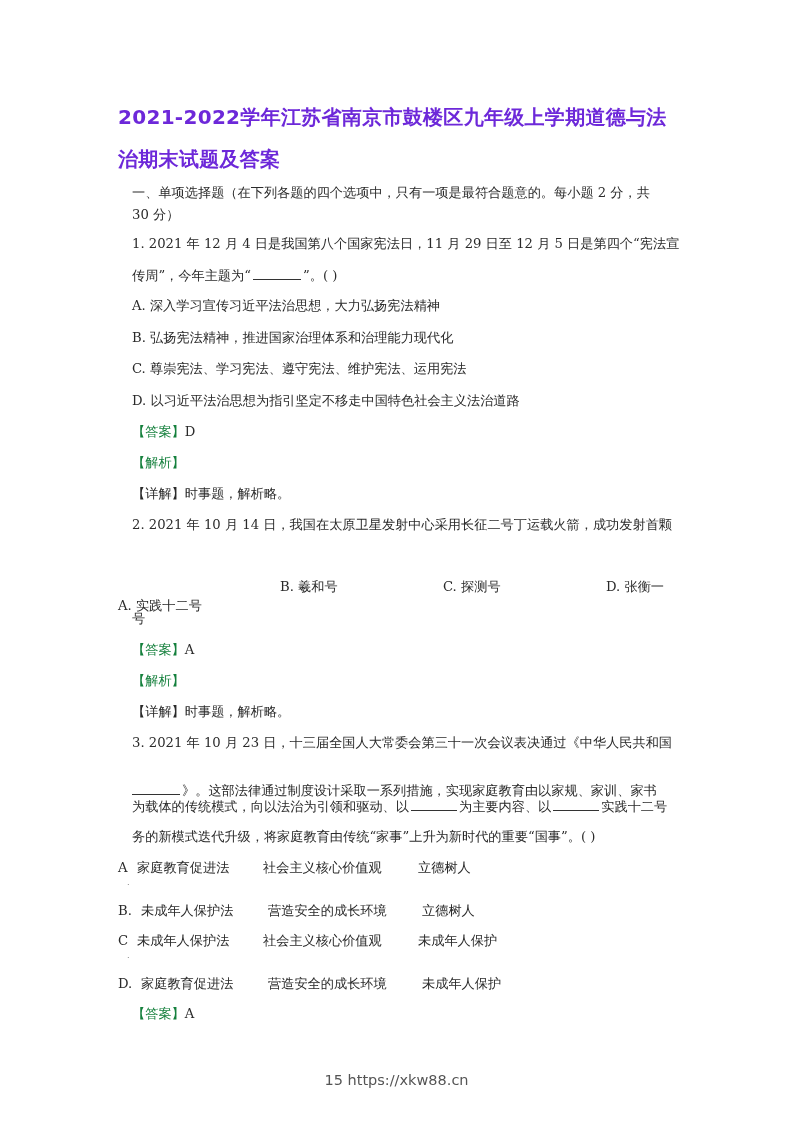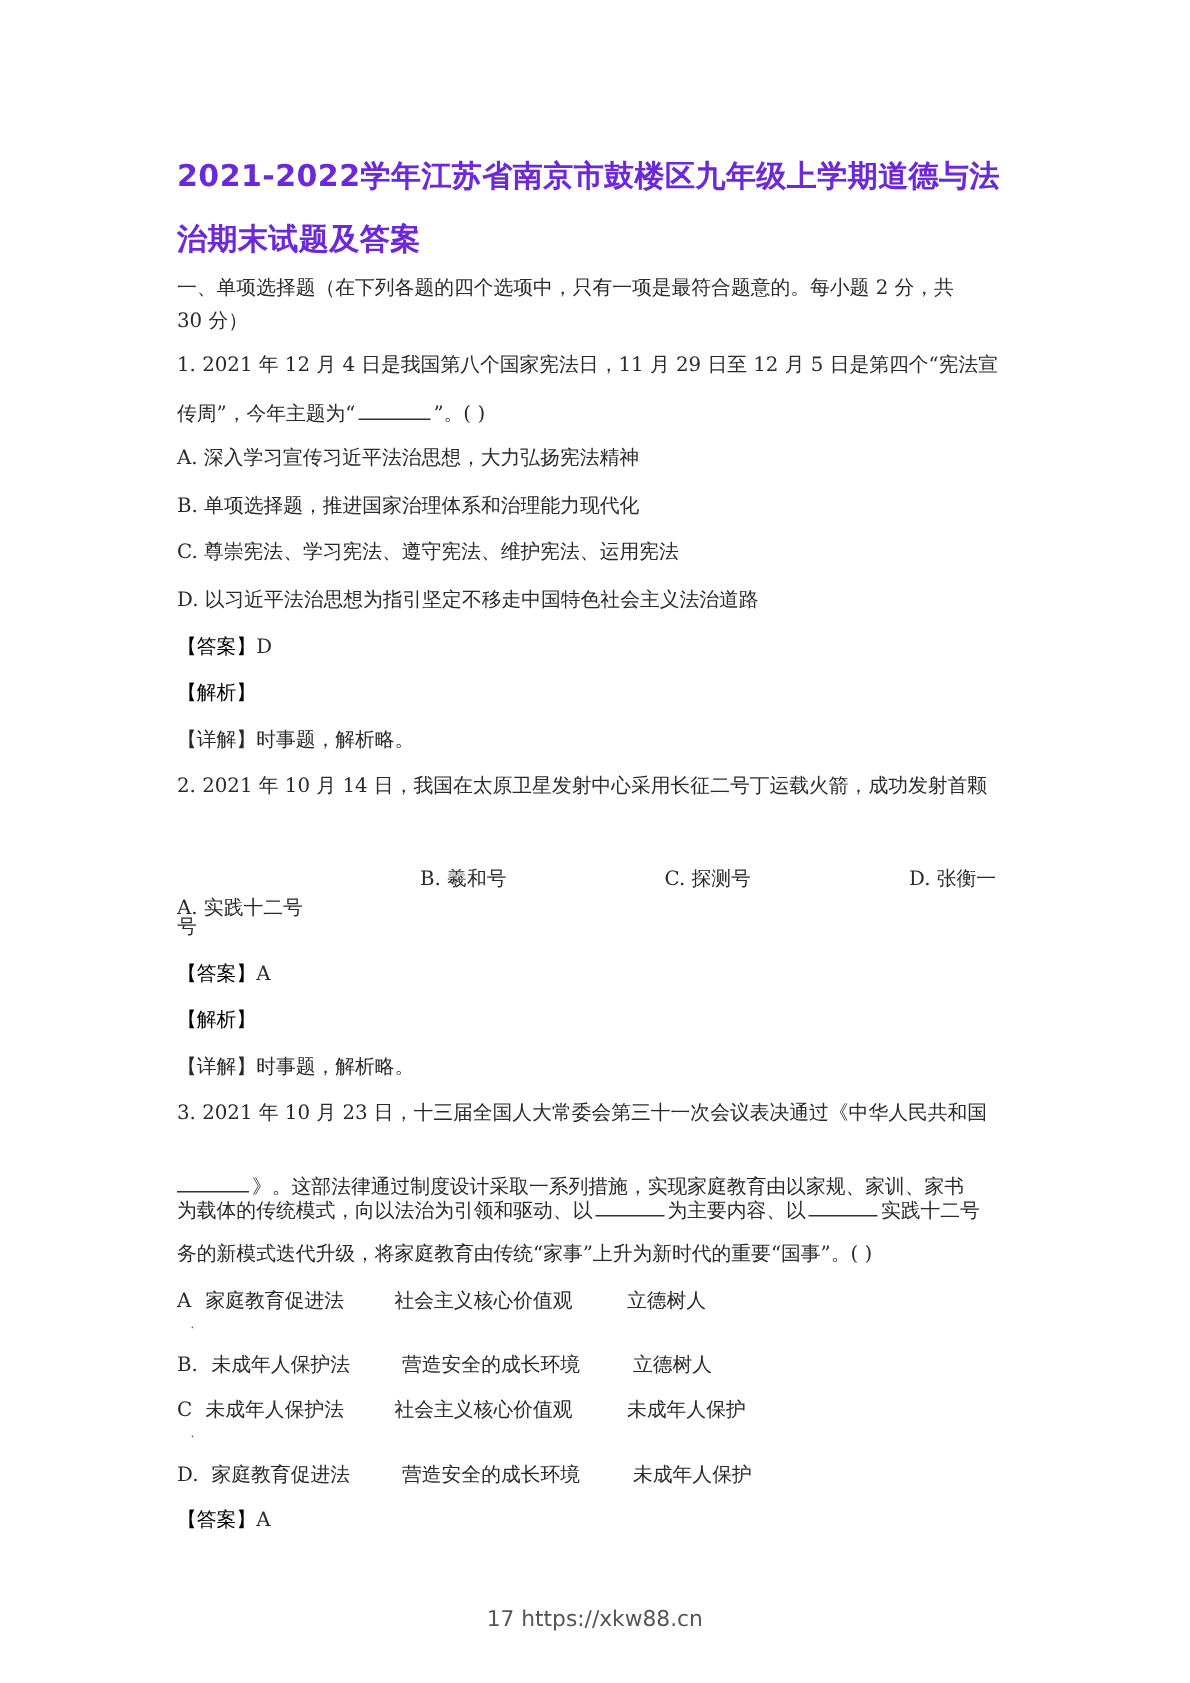--- a/index.html
+++ b/index.html
@@ -9,24 +9,24 @@
     color: #222222;
   }
   .page { position: absolute; left: 0; top: 0; width: 793px; height: 1122px; }
   .title {
     position: absolute; left: 118px; width: 560px;
     font-family: "DejaVu Sans", "Liberation Sans", sans-serif;
     font-size: 20px; font-weight: bold; color: #6d28d9; letter-spacing: 0.3px;
     white-space: nowrap;
   }
   .line {
-    position: absolute; left: 118px; font-size: 13.2px; line-height: 16px;
+    position: absolute; left: 132px; font-size: 13.2px; line-height: 16px;
     white-space: nowrap; color: #2a2a2a;
   }
-  .tag { color: #000000; }
+  .tag { color: #15803d; }
   .blank {
     display: inline-block; border-bottom: 1px solid #333; height: 12px;
     vertical-align: baseline; margin: 0 2px;
   }
   .opt { position: absolute; white-space: nowrap; font-size: 13.2px; line-height: 16px; color: #2a2a2a; }
   .dot { position: absolute; font-size: 8px; color: #555; }
   .footer {
     position: absolute; left: 0; width: 793px; top: 1072px; text-align: center;
     font-family: "DejaVu Sans", "Liberation Sans", sans-serif; font-size: 14.5px; color: #555555;
   }
@@ -40,21 +40,21 @@
   <div class="title" style="top:146px;">治期末试题及答案</div>
 
   <div class="line" style="top:185px;">一、单项选择题（在下列各题的四个选项中，只有一项是最符合题意的。每小题 2 分，共</div>
   <div class="line" style="top:207px;">30 分）</div>
 
   <div class="line" style="top:236px;">1. 2021 年 12 月 4 日是我国第八个国家宪法日，11 月 29 日至 12 月 5 日是第四个“宪法宣</div>
   <div class="line" style="top:267px;">
     <span>传周”，今年主题为“</span><span class="blank" style="width:48px;"></span><span>”。(    )</span>
   </div>
   <div class="line" style="top:298px;">A. 深入学习宣传习近平法治思想，大力弘扬宪法精神</div>
-  <div class="line" style="top:330px;">B. 单项选择题，推进国家治理体系和治理能力现代化</div>
+  <div class="line" style="top:330px;">B. 弘扬宪法精神，推进国家治理体系和治理能力现代化</div>
   <div class="line" style="top:393px;">D. 以习近平法治思想为指引坚定不移走中国特色社会主义法治道路</div>
   <div class="line" style="top:361px;">C. 尊崇宪法、学习宪法、遵守宪法、维护宪法、运用宪法</div>
   <div class="line" style="top:424px;">
     <span class="tag">【答案】</span><span>D</span>
   </div>
   <div class="line" style="top:455px;">
     <span class="tag">【解析】</span>
   </div>
   <div class="line" style="top:486px;">
     <span>【详解】</span><span>时事题，解析略。</span>
@@ -109,14 +109,14 @@
     <div class="opt" style="top:976px; left:118px;">D.</div>
     <div class="opt" style="top:976px; left:141px;">家庭教育促进法</div>
     <div class="opt" style="top:976px; left:268px;">营造安全的成长环境</div>
     <div class="opt" style="top:976px; left:422px;">未成年人保护</div>
   </div>
 
   <div class="line" style="top:1006px;">
     <span class="tag">【答案】</span><span>A</span>
   </div>
 
-  <div class="footer">17 https://xkw88.cn</div>
+  <div class="footer">15 https://xkw88.cn</div>
 </div>
 
 </body></html>

